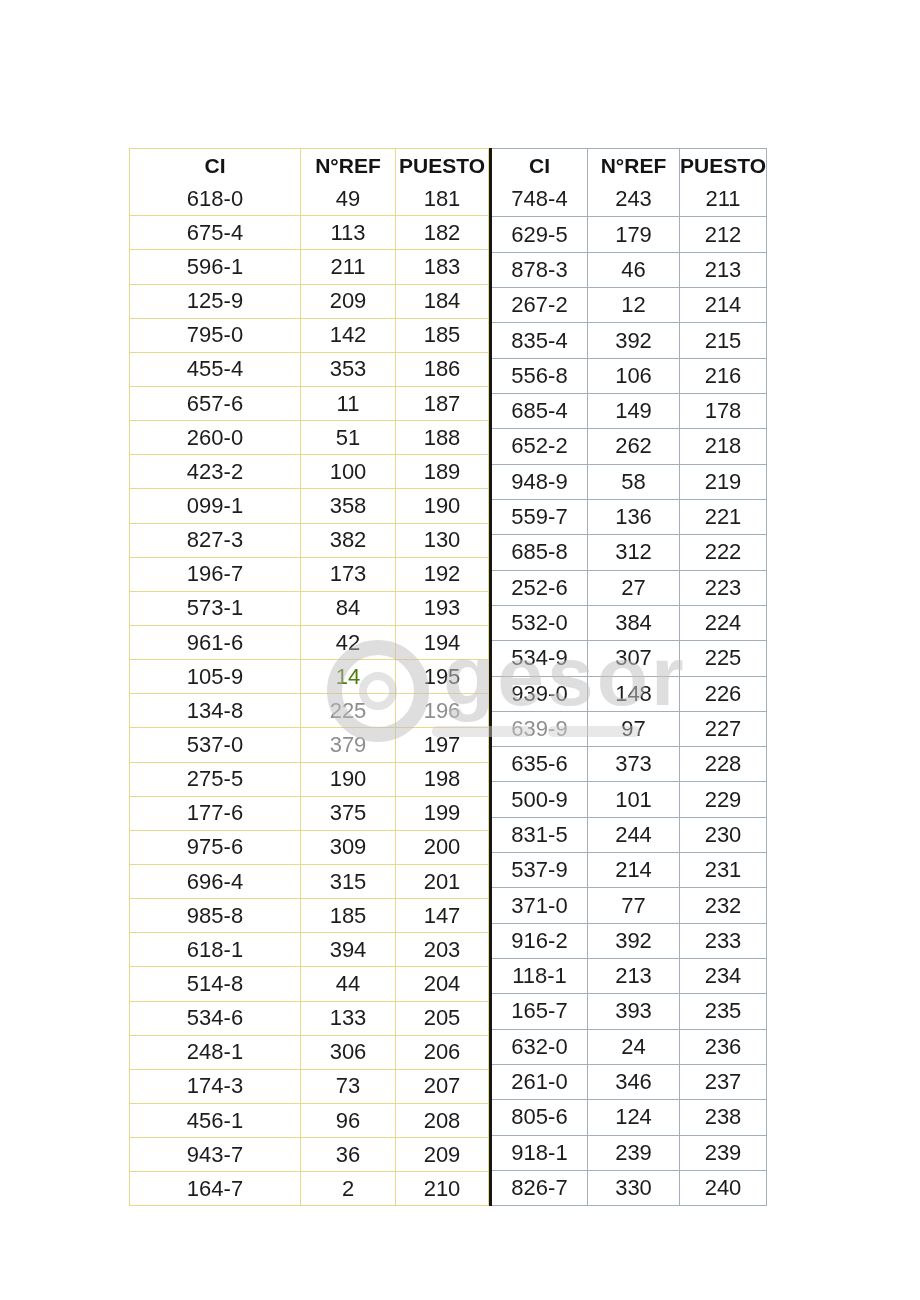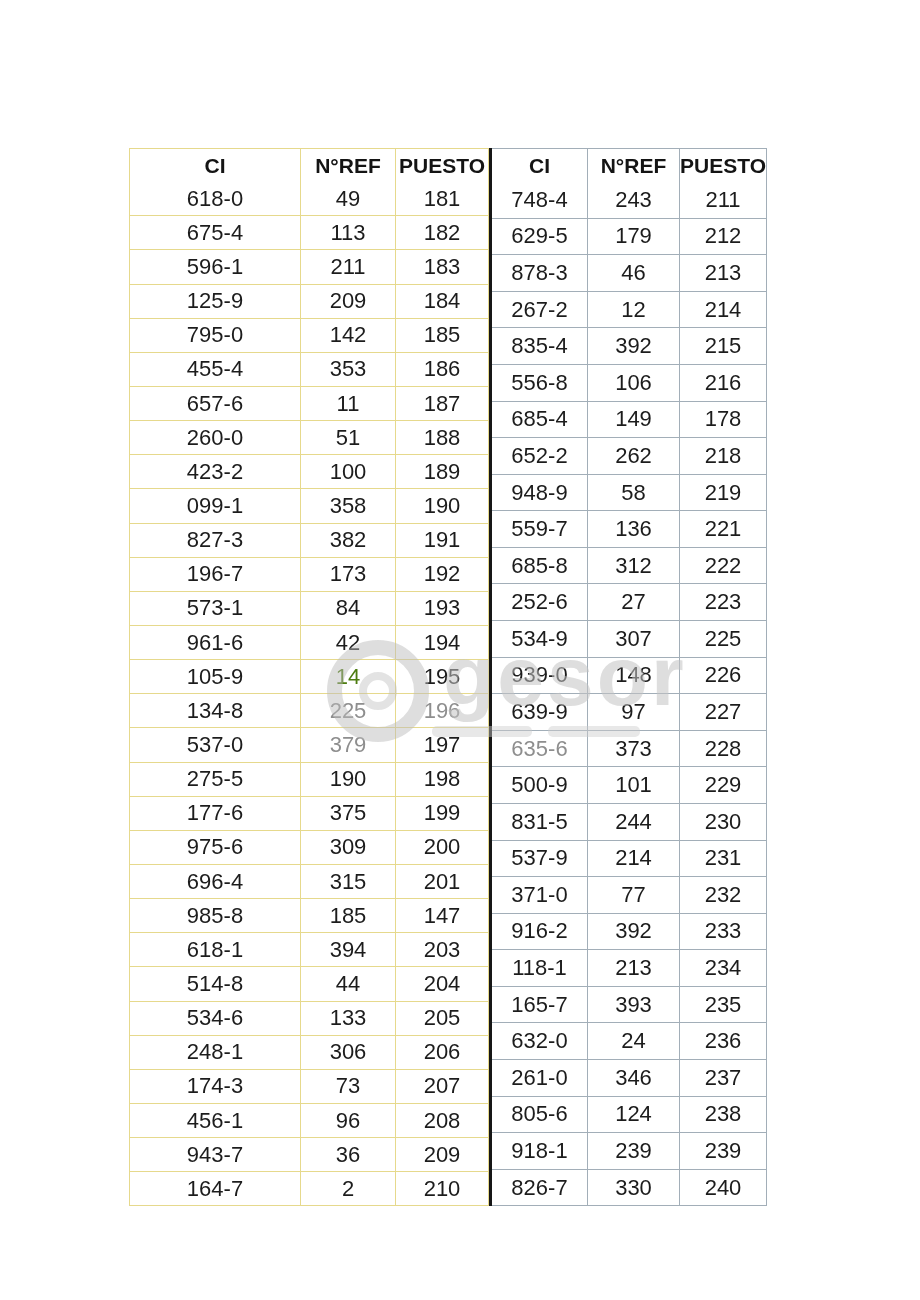--- a/index.html
+++ b/index.html
@@ -180,21 +180,21 @@
             <td>189</td>
           </tr>
           <tr>
             <td>099-1</td>
             <td>358</td>
             <td>190</td>
           </tr>
           <tr>
             <td>827-3</td>
             <td>382</td>
-            <td>191</td>
+            <td>130</td>
           </tr>
           <tr>
             <td>196-7</td>
             <td>173</td>
             <td>192</td>
           </tr>
           <tr>
             <td>573-1</td>
             <td>84</td>
             <td>193</td>
@@ -353,20 +353,25 @@
           </tr>
           <tr>
             <td>685-8</td>
             <td>312</td>
             <td>222</td>
           </tr>
           <tr>
             <td>252-6</td>
             <td>27</td>
             <td>223</td>
+          </tr>
+          <tr>
+            <td>532-0</td>
+            <td>384</td>
+            <td>224</td>
           </tr>
           <tr>
             <td>534-9</td>
             <td>307</td>
             <td>225</td>
           </tr>
           <tr>
             <td>939-0</td>
             <td>148</td>
             <td>226</td>

